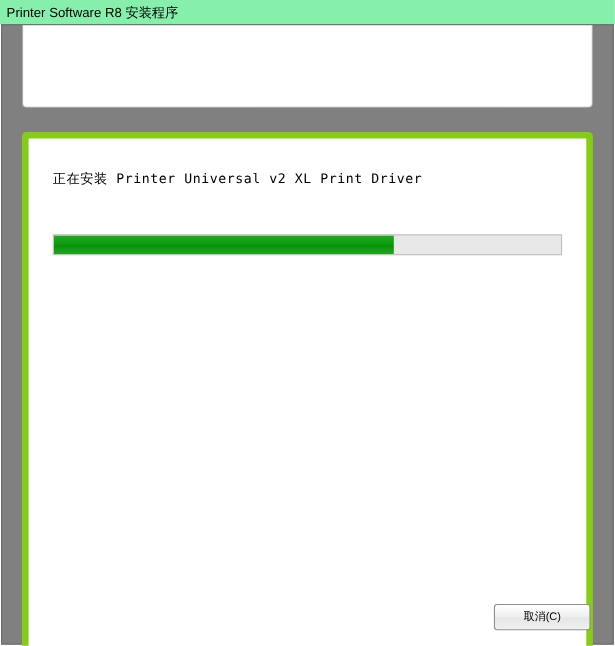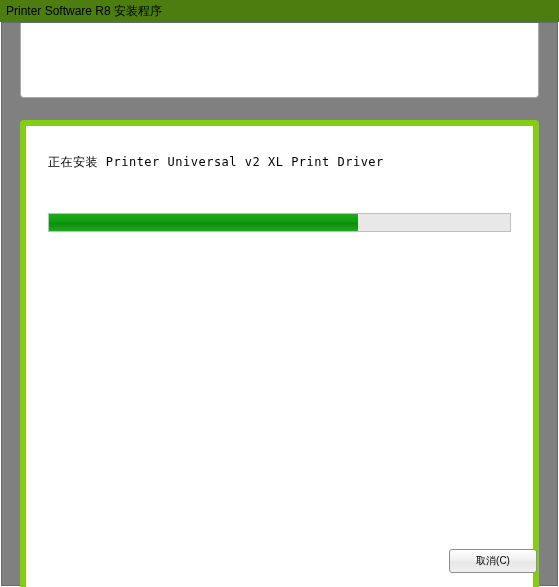--- a/index.html
+++ b/index.html
@@ -11,21 +11,21 @@
       width: 559px;
       height: 587px;
       background: #ffffff;
       font-family: "Microsoft YaHei", "SimSun", Arial, sans-serif;
       font-size: 12px;
       overflow: hidden;
     }
     .title-bar {
       height: 22px;
       padding: 3px 6px;
-      background: #4d7c0f;
+      background: #86efac;
       color: #000000;
       font-size: 12px;
     }
     .outer-frame {
       width: 557px;
       height: 564px;
       margin-left: 1px;
       background: #808080;
       border: 1px solid #6a6a6a;
       position: relative;

